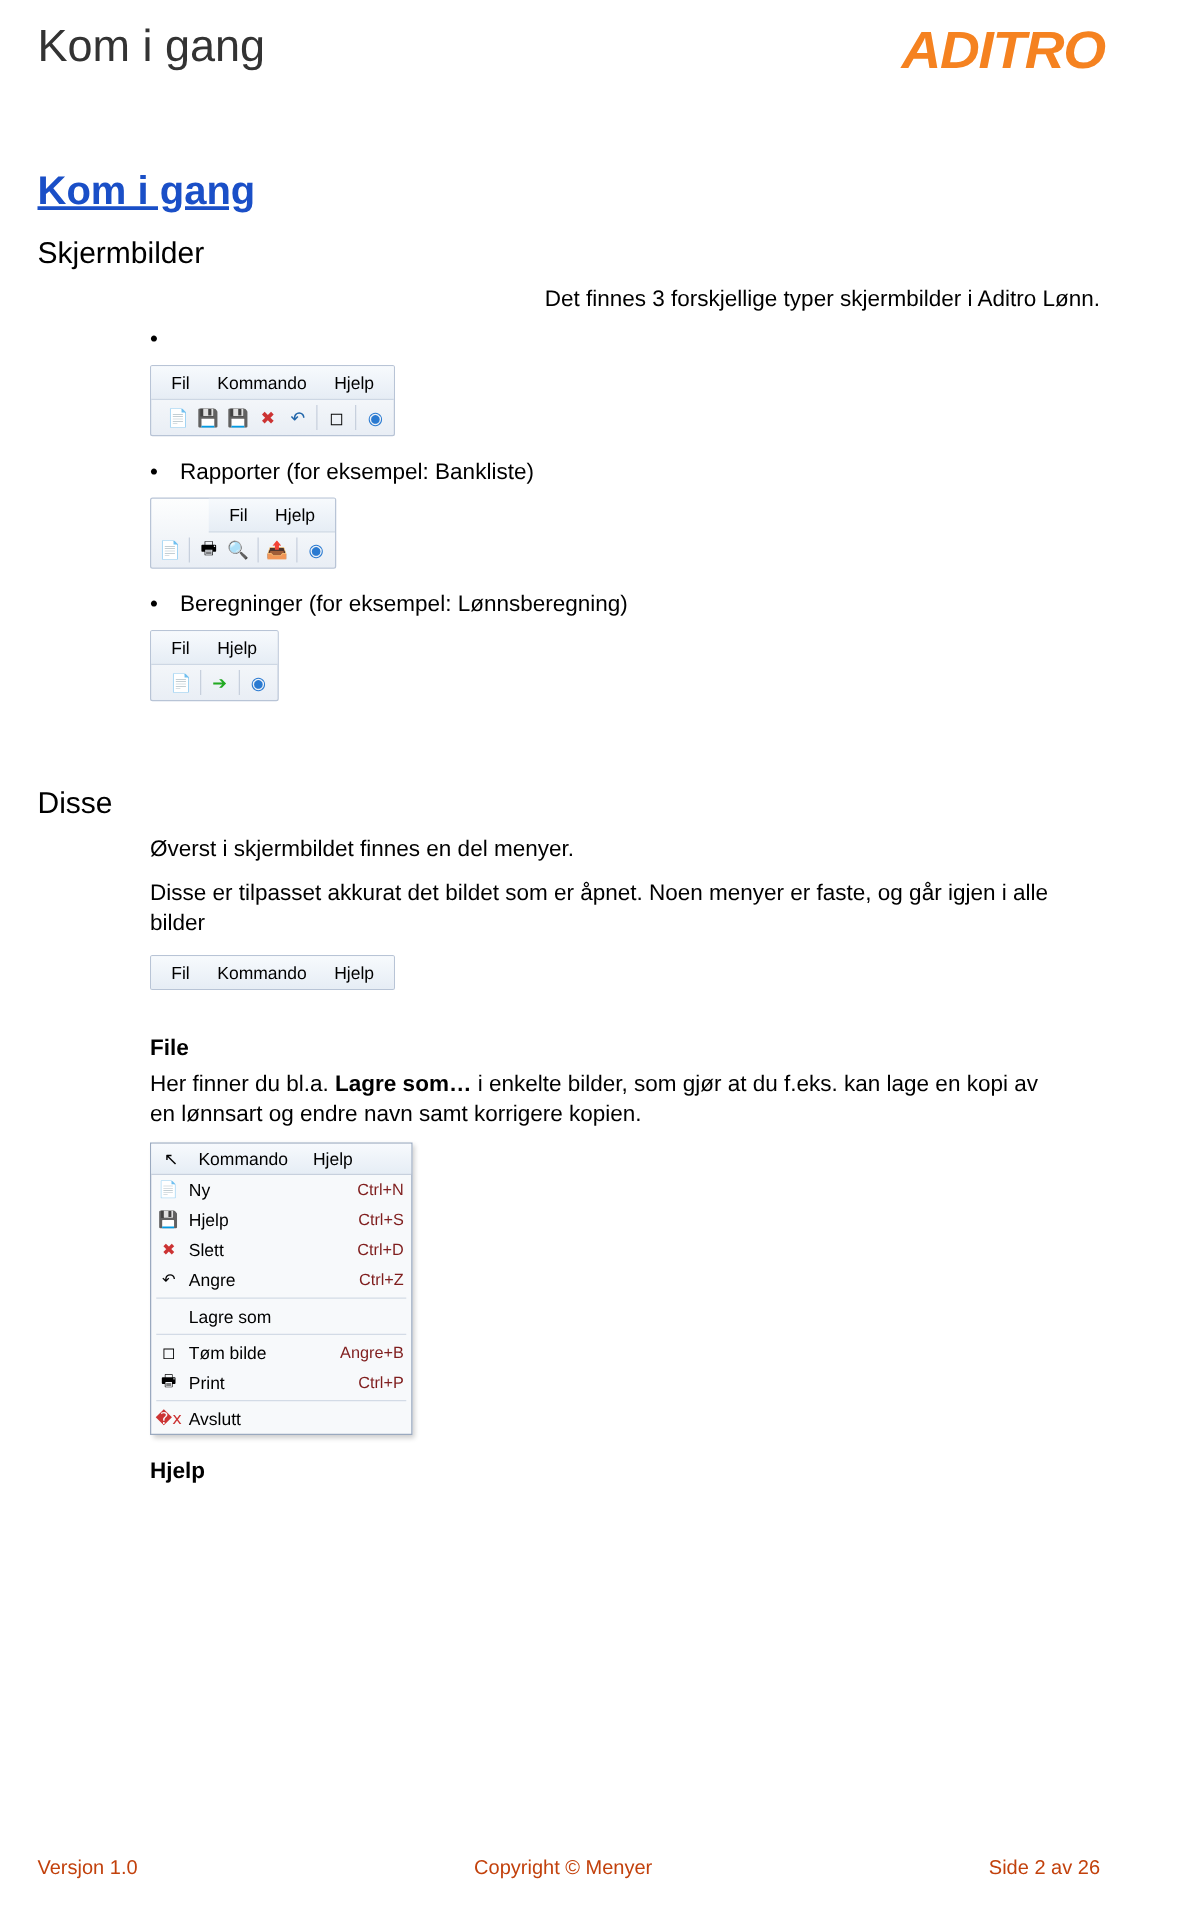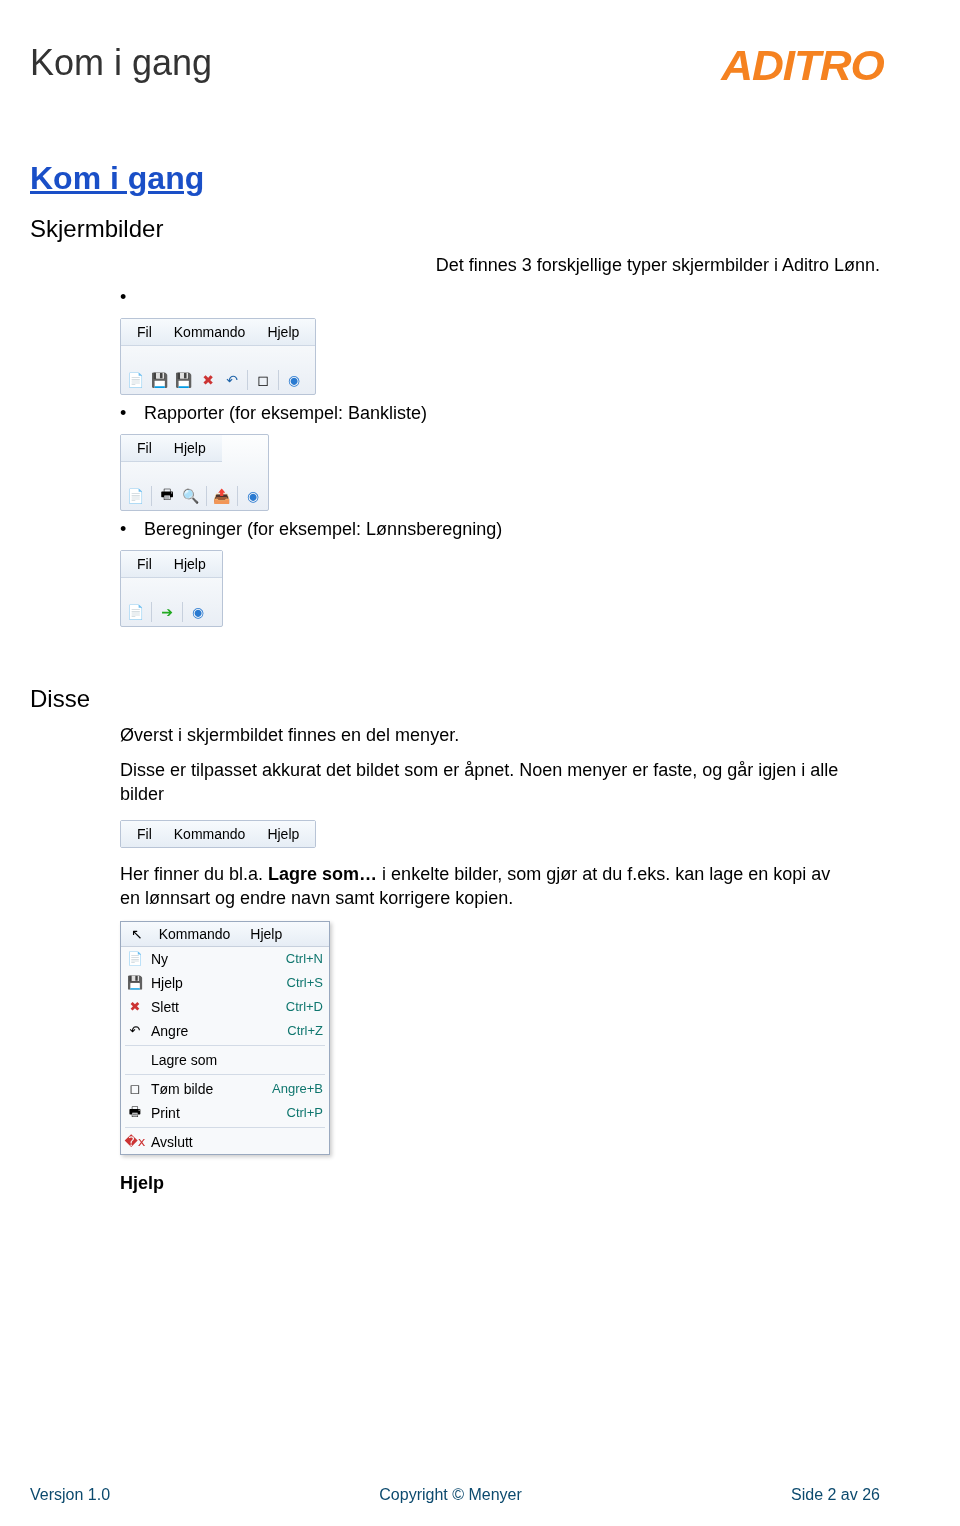--- a/index.html
+++ b/index.html
@@ -4,21 +4,21 @@
 <style>
   * { box-sizing: border-box; }
   body {
     margin: 0;
     font-family: Verdana, Geneva, sans-serif;
     background: #fff;
     color: #000;
     width: 960px;
   }
   .page {
-    padding: 42px 80px 20px 30px;
+    padding: 16px 80px 20px 30px;
     min-height: 1526px;
     position: relative;
   }
   .header-row {
     display: flex;
     justify-content: space-between;
     align-items: flex-start;
     margin-bottom: 70px;
   }
   .page-title {
@@ -56,28 +56,27 @@
   .bullet-row {
     display: flex;
     align-items: flex-start;
     margin-left: 90px;
     margin-bottom: 6px;
     font-size: 18px;
   }
   .bullet-dot { width: 24px; flex:none; }
   .toolbar {
     display: inline-flex;
-    align-items: flex-start;
+    align-items: flex-end;
     border: 1px solid #b8c4d6;
     background: linear-gradient(#fdfefe,#e9eef5);
-    margin: 4px 0 8px 90px;
+    margin: 4px 0 18px 90px;
     font-size: 14px;
     border-radius: 2px;
     flex-direction: column;
-    gap: 20px;
   }
   .menubar {
     display:flex;
     gap: 2px;
     padding: 3px 6px;
     border-bottom: 1px solid #cdd7e4;
     background: linear-gradient(#f7fafd,#e6edf5);
   }
   .menubar span { padding: 2px 10px; border-radius:2px; }
   .iconbar {
@@ -123,30 +122,30 @@
     align-items:center;
     padding: 3px 6px 3px 4px;
     gap:6px;
   }
   .menu-popup .row .mi {
     width:20px; height:18px;
     display:flex; align-items:center; justify-content:center;
     font-size:13px;
   }
   .menu-popup .row .lbl { flex:1; }
-  .menu-popup .row .sc { color:#0f766e; font-size:13px; }
+  .menu-popup .row .sc { color:#7f1d1d; font-size:13px; }
   .menu-popup .divider { height:1px; background:#d3dbe6; margin:2px 4px; }
   .footer {
     position:absolute;
     bottom: 22px;
     left: 30px; right: 80px;
     display:flex;
     justify-content:space-between;
     font-size: 16px;
-    color:#0c4a6e;
+    color:#c2410c;
     align-items:flex-end;
   }
   .subheading {
     font-size: 18px;
     font-weight: bold;
     margin: 18px 0 6px 90px;
   }
   .para-indent {
     margin-left: 90px;
     max-width: 720px;
@@ -236,20 +235,21 @@
   <div class="body-text para-indent">Øverst i skjermbildet finnes en del menyer.</div>
   <div class="body-text para-indent">Disse er tilpasset akkurat det bildet som er åpnet. Noen menyer er faste, og går igjen i alle bilder</div>
   <div class="toolbar" style="flex-direction:row; padding:0;">
     <div class="menubar" style="border-bottom:none;">
       <span>Fil</span>
       <span>Kommando</span>
       <span>Hjelp</span>
     </div>
   </div>
 
+  <div class="subheading">File</div>
   <div class="body-text para-indent">
     <span>Her finner du bl.a. </span><b>Lagre som…</b><span> i enkelte bilder, som gjør at du f.eks. kan lage en kopi av en lønnsart og endre navn samt korrigere kopien.</span>
   </div>
 
   
   <div class="menu-popup">
     <div class="top">
       <span style="padding:2px 6px">↖</span>
       <span>Kommando</span>
       <span>Hjelp</span>

